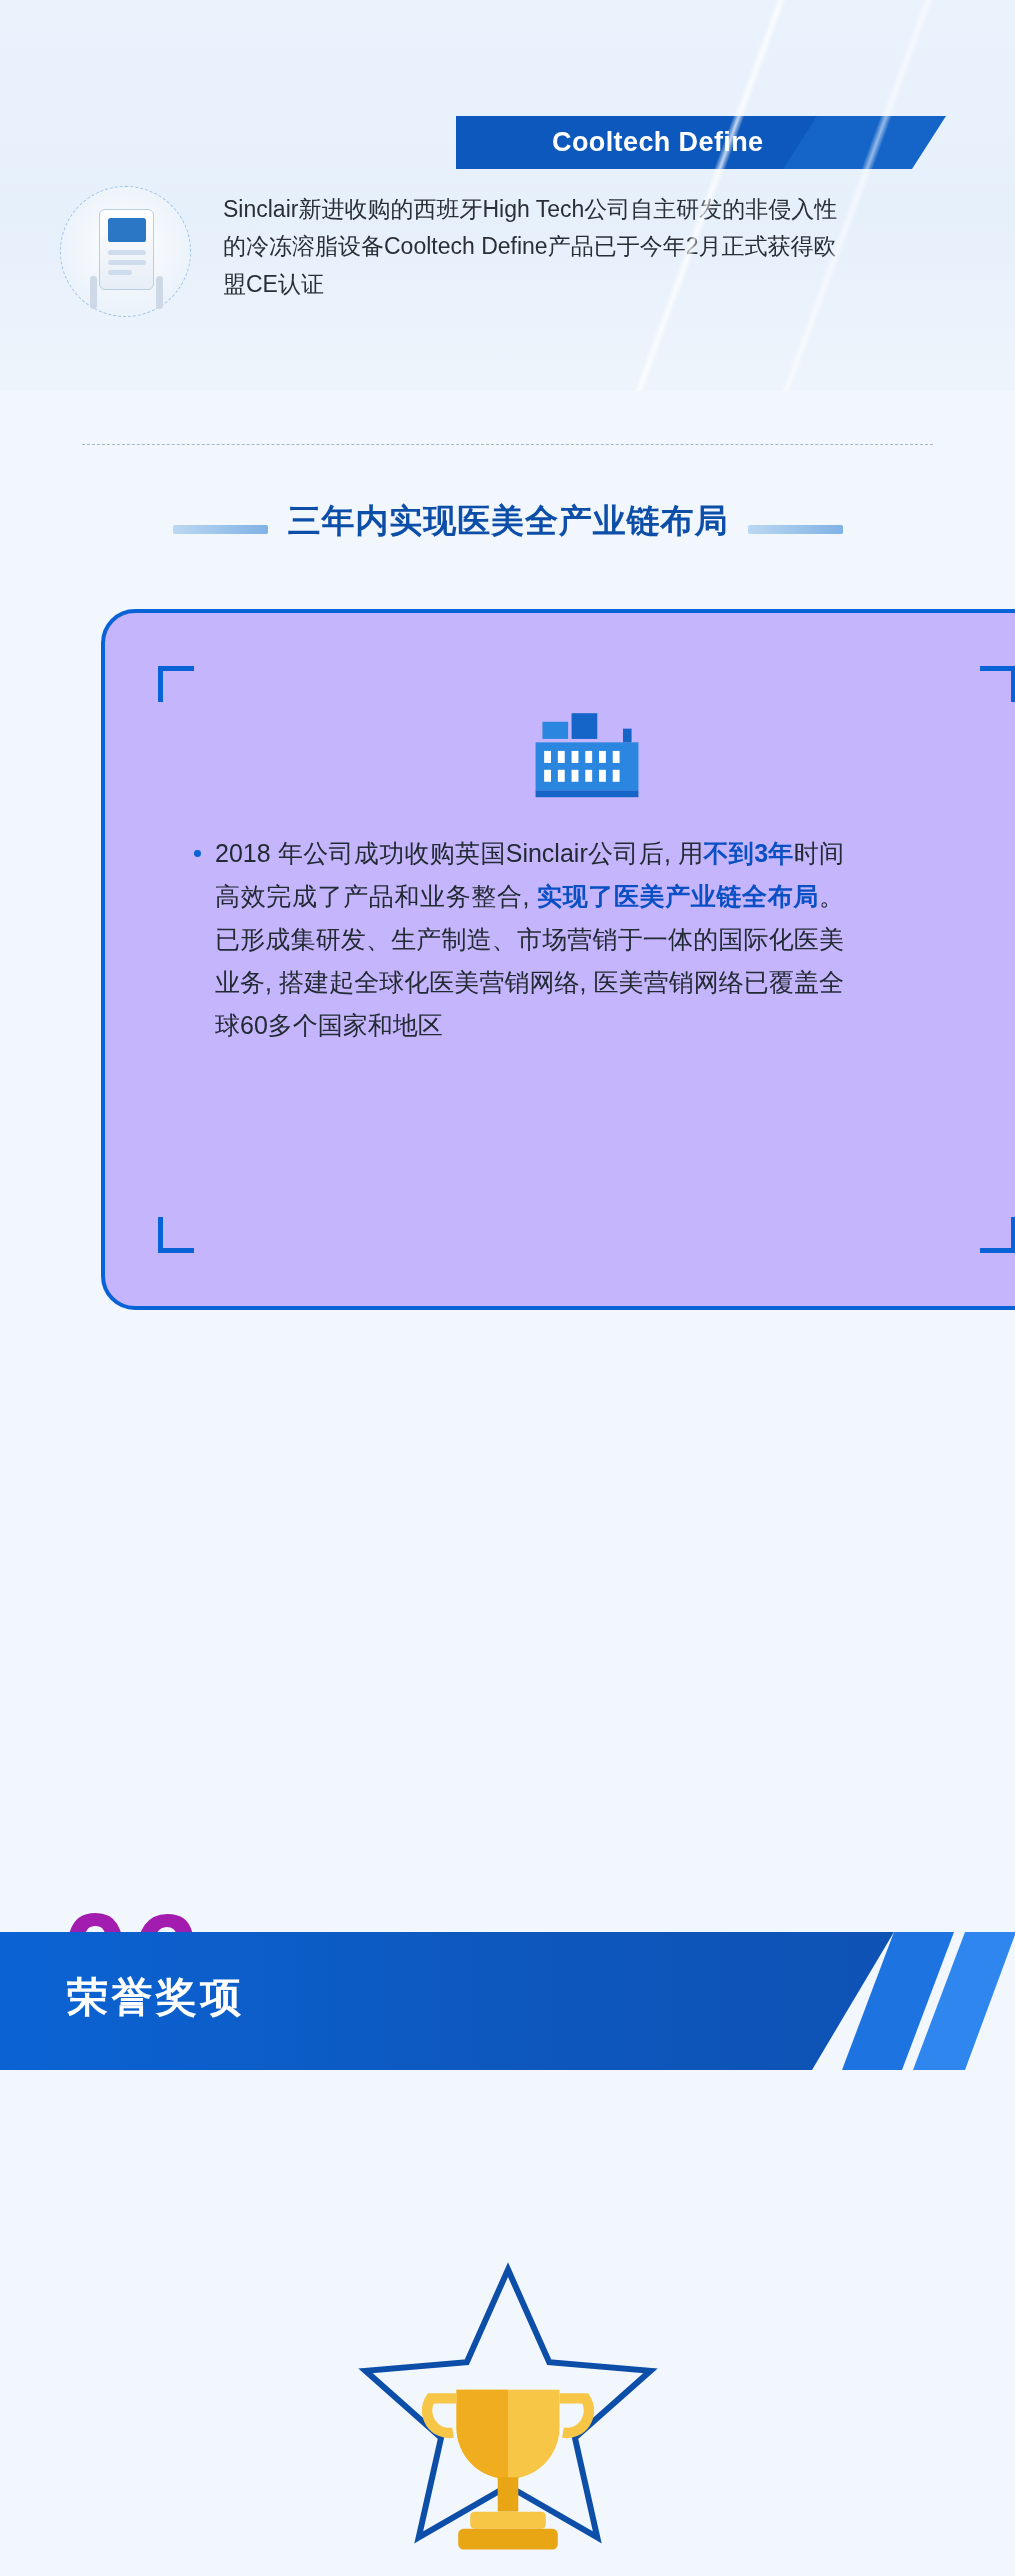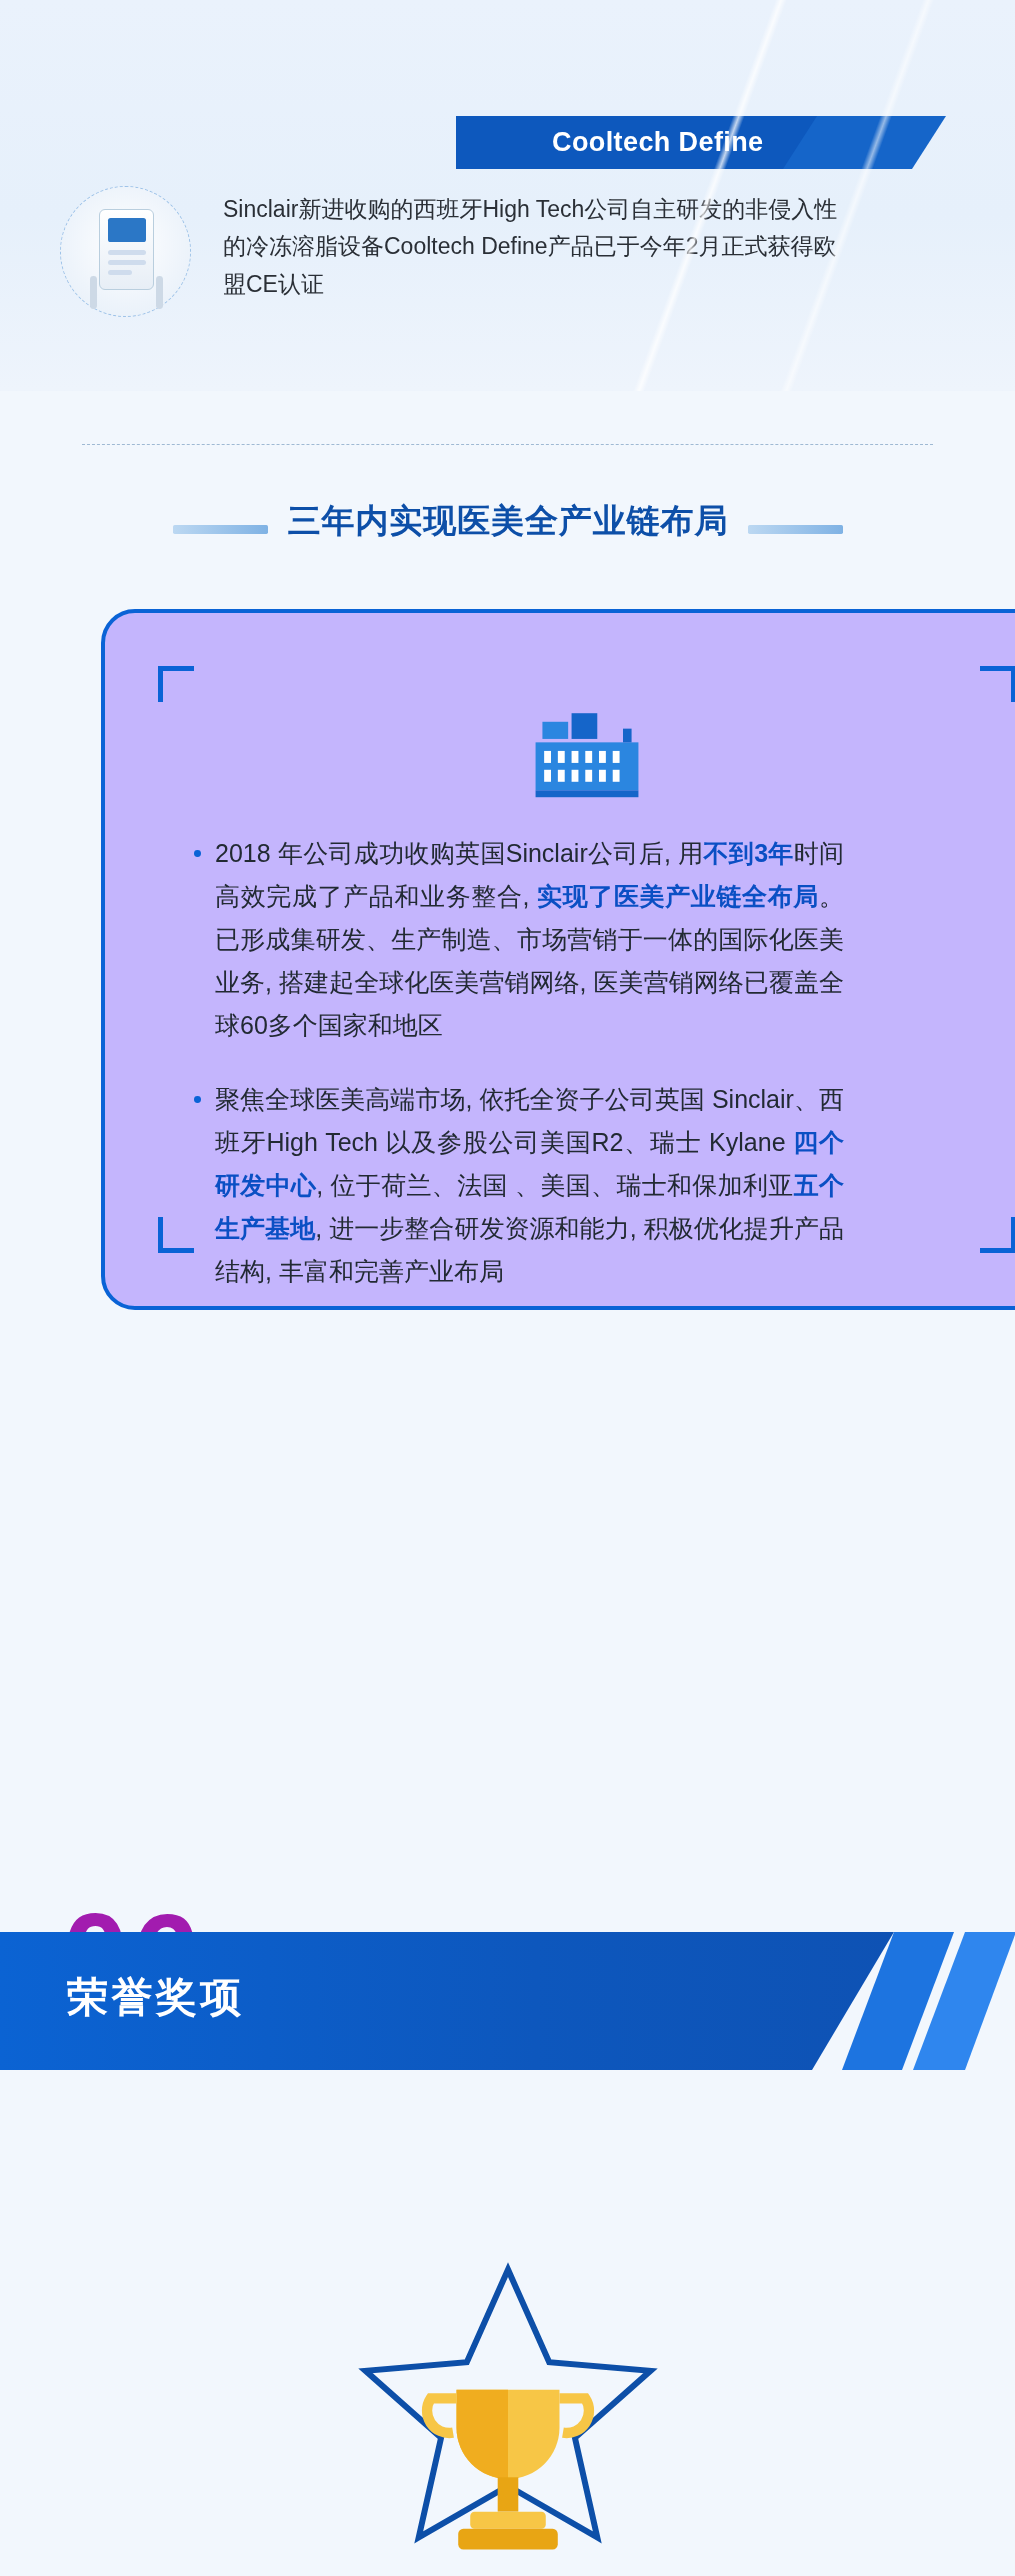--- a/index.html
+++ b/index.html
@@ -339,21 +339,20 @@
         <rect x="68" y="74" width="8" height="14"></rect>
         <rect x="84" y="74" width="8" height="14"></rect>
         <rect x="100" y="74" width="8" height="14"></rect>
       </g>
       <rect x="112" y="26" width="10" height="16" fill="#1565c9"></rect>
     </svg>
   </div>
 
   <div class="bullets">
     <div class="bullet" id="bullet-0"><span>2018 年公司成功收购英国Sinclair公司后, 用</span><span class="hl">不到3年</span><span>时间高效完成了产品和业务整合, </span><span class="hl">实现了医美产业链全布局</span><span>。已形成集研发、生产制造、市场营销于一体的国际化医美业务, 搭建起全球化医美营销网络, 医美营销网络已覆盖全球60多个国家和地区</span></div>
-    <div class="bullet" id="bullet-1"><span>聚焦全球医美高端市场, 依托全资子公司英国 Sinclair、西班牙High Tech 以及参股公司美国R2、瑞士 Kylane </span><span class="hl">四个研发中心</span><span>, 位于荷兰、法国 、美国、瑞士和保加利亚</span><span class="hl">五个生产基地</span><span>, 进一步整合研发资源和能力, 积极优化提升产品结构, 丰富和完善产业布局</span></div>
   </div>
 </div>
 
 <div class="ghost-num">06</div>
 
 <div class="ribbon">
   <div class="ribbon-main"></div>
   <div class="ribbon-s1"></div>
   <div class="ribbon-s2"></div>
   <div class="ribbon-title">荣誉奖项</div>

